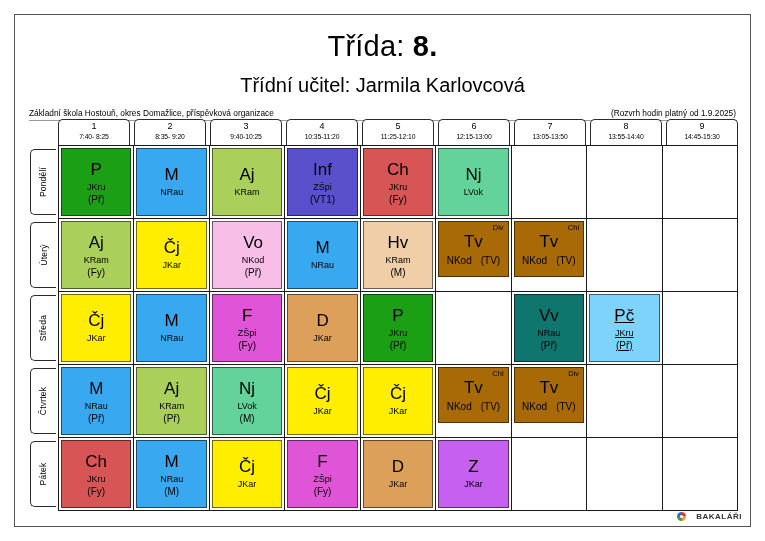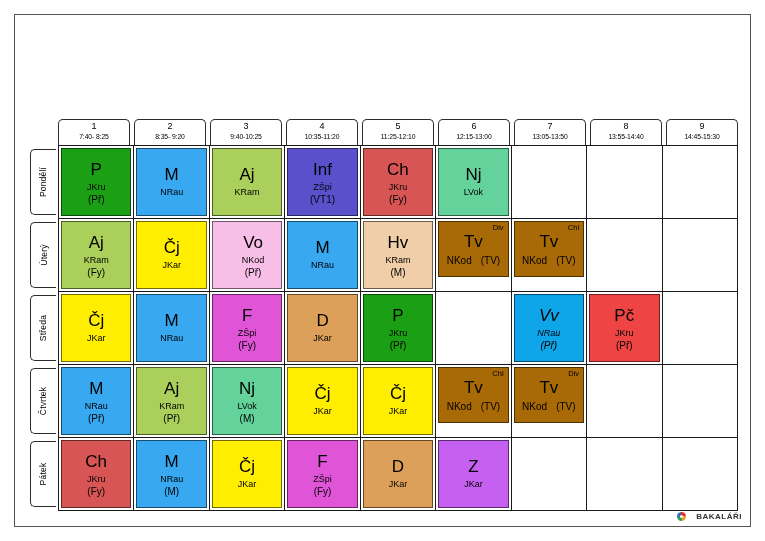--- a/index.html
+++ b/index.html
@@ -235,21 +235,32 @@
     font-weight: 600;
     color: #333333;
   }
 </style>
 </head>
 <body>
 
 <div class="page">
   <div class="frame">
 
-
+    <div class="title-block">
+      <div class="title-line">
+        <span>Třída:</span>
+        <span class="class-name">8.</span>
+      </div>
+      <div class="subtitle-line">Třídní učitel: Jarmila Karlovcová</div>
+    </div>
+
+    <div class="meta-row">
+      <div class="meta-left">Základní škola Hostouň, okres Domažlice, příspěvková organizace</div>
+      <div class="meta-right">(Rozvrh hodin platný od 1.9.2025)</div>
+    </div>
 
     <div class="grid">
       <div class="period-header" id="period-header">
           <div class="period-cap">
             <div class="period-num">1</div>
             <div class="period-time">7:40- 8:25</div>
           </div>
           <div class="period-cap">
             <div class="period-num">2</div>
             <div class="period-time">8:35- 9:20</div>
@@ -422,28 +433,28 @@
             </div>
             <div class="slot">
               <div class="lesson" style="background: rgb(27, 160, 21);">
                 <div class="subject">P</div>
                 <div class="teacher">JKru</div>
                 <div class="room">(Př)</div>
               </div>
             </div>
             <div class="slot"></div>
             <div class="slot">
-              <div class="lesson" style="background: #0ea5e9; font-style: italic;">
+              <div class="lesson" style="background: #0f766e;">
                 <div class="subject">Vv</div>
                 <div class="teacher">NRau</div>
                 <div class="room">(Př)</div>
               </div>
             </div>
             <div class="slot">
-              <div class="lesson" style="background: #ef4444;">
+              <div class="lesson" style="background: #7dd3fc; text-decoration: underline;">
                 <div class="subject">Pč</div>
                 <div class="teacher">JKru</div>
                 <div class="room">(Př)</div>
               </div>
             </div>
             <div class="slot"></div>
           </div>
           <div class="day-row">
             <div class="day-tab">
               <span>Čtvrtek</span>

